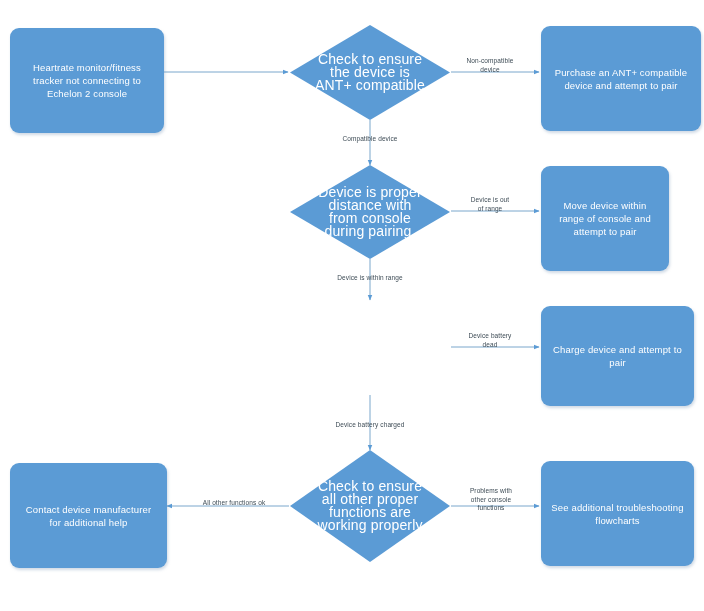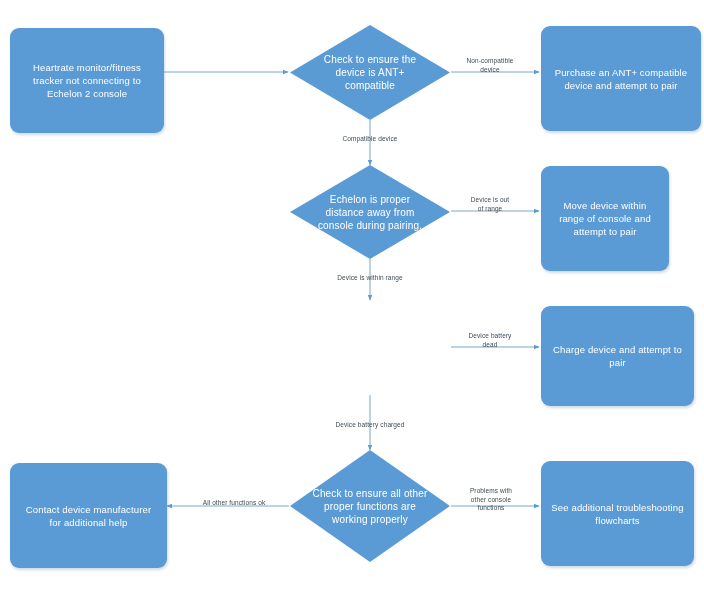--- a/index.html
+++ b/index.html
@@ -53,21 +53,21 @@
     left: 0;
     top: 0;
     width: 100%;
     height: 100%;
   }
   .decision-text {
     position: relative;
     z-index: 2;
     width: 72%;
     color: #ffffff;
-    font-size: 10px;
+    font-size: 14px;
     line-height: 13px;
   }
   .edge-label {
     position: absolute;
     color: #3d4b55;
     font-size: 6.5px;
     line-height: 8.5px;
     text-align: center;
     letter-spacing: 0.1px;
     white-space: pre-line;
@@ -120,21 +120,21 @@
   </div>
 
   <div class="node node-process" style="left:541px; top:18px; width:160px; height:105px;">
     <span>Purchase an ANT+ compatible device and attempt to pair</span>
   </div>
 
   <div class="node node-decision" style="left:290px; top:165px; width:160px; height:94px;">
     <svg class="decision-shape" viewBox="0 0 160 94" preserveAspectRatio="none">
       <polygon points="80,0 160,47 80,94 0,47" fill="#5b9bd5"></polygon>
     </svg>
-    <span class="decision-text">Echelon is proper distance away from console during pairing.</span>
+    <span class="decision-text">Device is proper distance with from console during pairing.</span>
   </div>
 
   <div class="node node-process" style="left:541px; top:158px; width:128px; height:105px;">
     <span>Move device within range of console  and attempt to pair</span>
   </div>
 
 
   <div class="node node-process" style="left:541px; top:298px; width:153px; height:100px;">
     <span>Charge device  and attempt to pair</span>
   </div>

